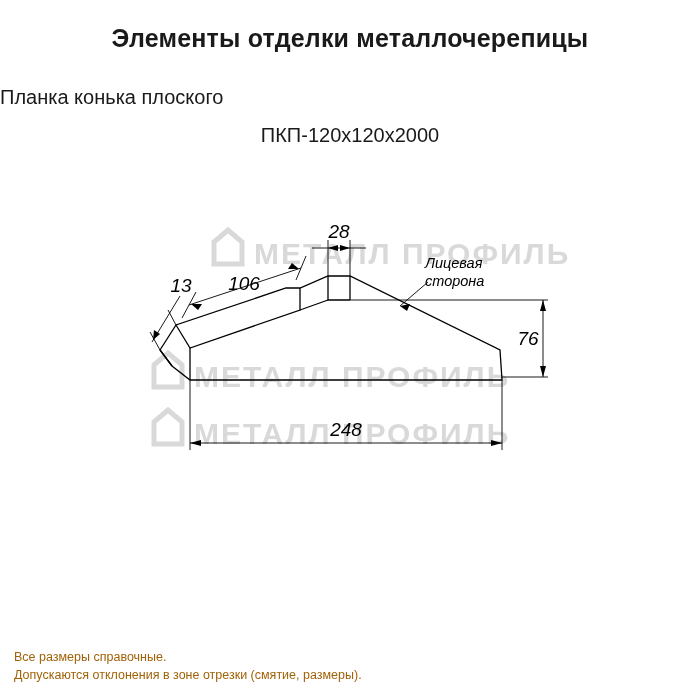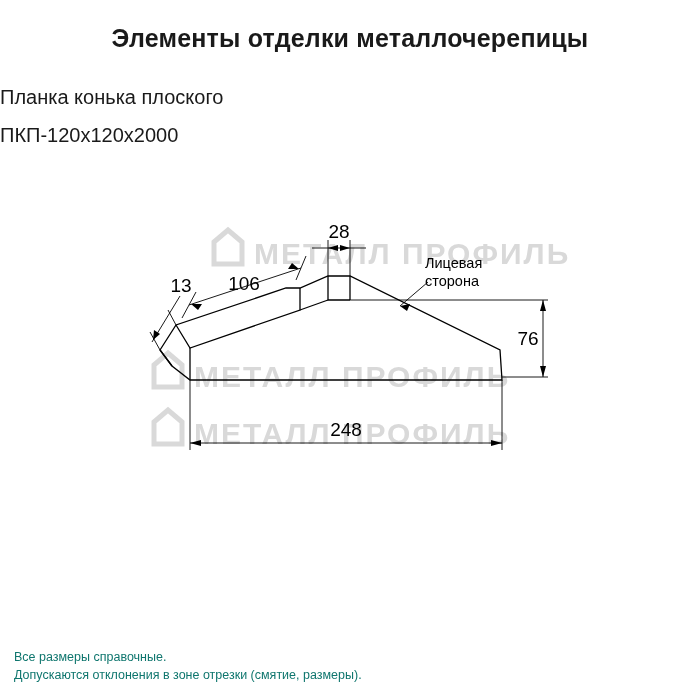--- a/index.html
+++ b/index.html
@@ -36,44 +36,46 @@
     left: 0;
     width: 700px;
     text-align: left;
     font-size: 20px;
   }
   .code {
     position: absolute;
     top: 124px;
     left: 0;
     width: 700px;
+    text-align: center;
     font-size: 20px;
   }
   .drawing {
     position: absolute;
     top: 170px;
     left: 0;
     width: 700px;
     height: 330px;
+    font-style: italic;
   }
   .watermark-layer {
     position: absolute;
     top: 180px;
     left: 8px;
     width: 700px;
     height: 290px;
     pointer-events: none;
   }
   .footnotes {
     position: absolute;
     left: 14px;
     bottom: 16px;
     font-size: 12.5px;
     line-height: 18px;
-    color: #0f766e;
+    color: #a16207;
   }
   .footnotes div {
     white-space: nowrap;
   }
   svg text {
     font-family: "Liberation Sans", sans-serif;
     fill: #000;
   }
   .dim-text {
     font-size: 19px;

